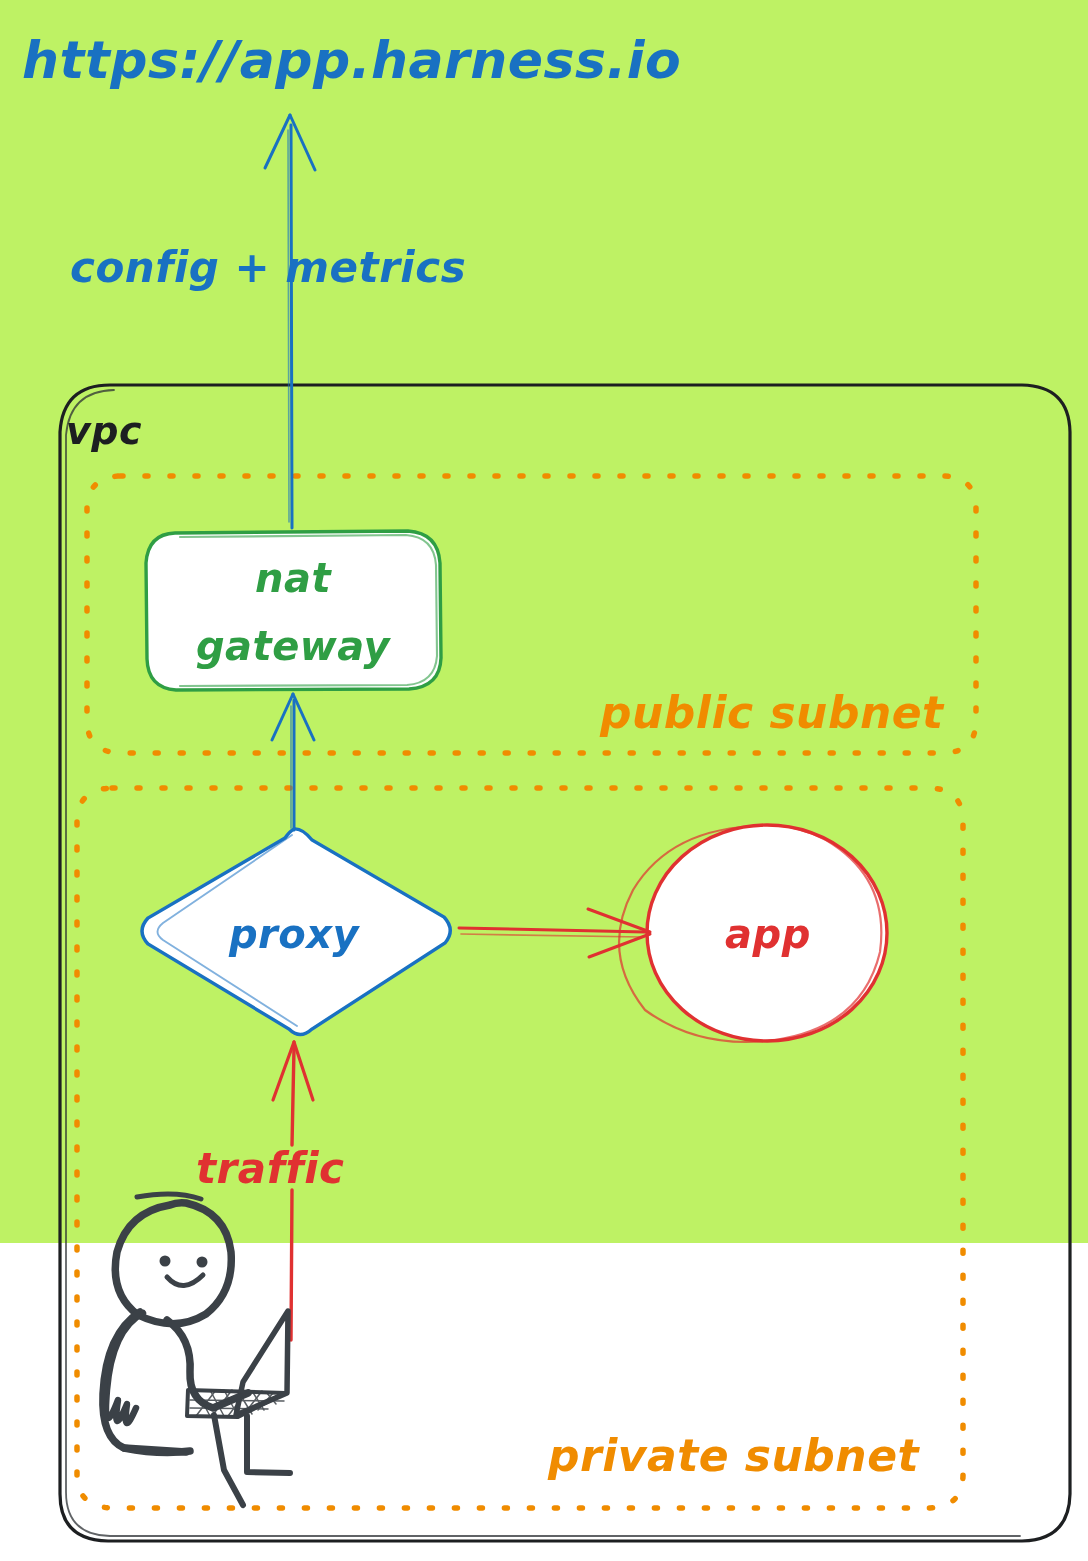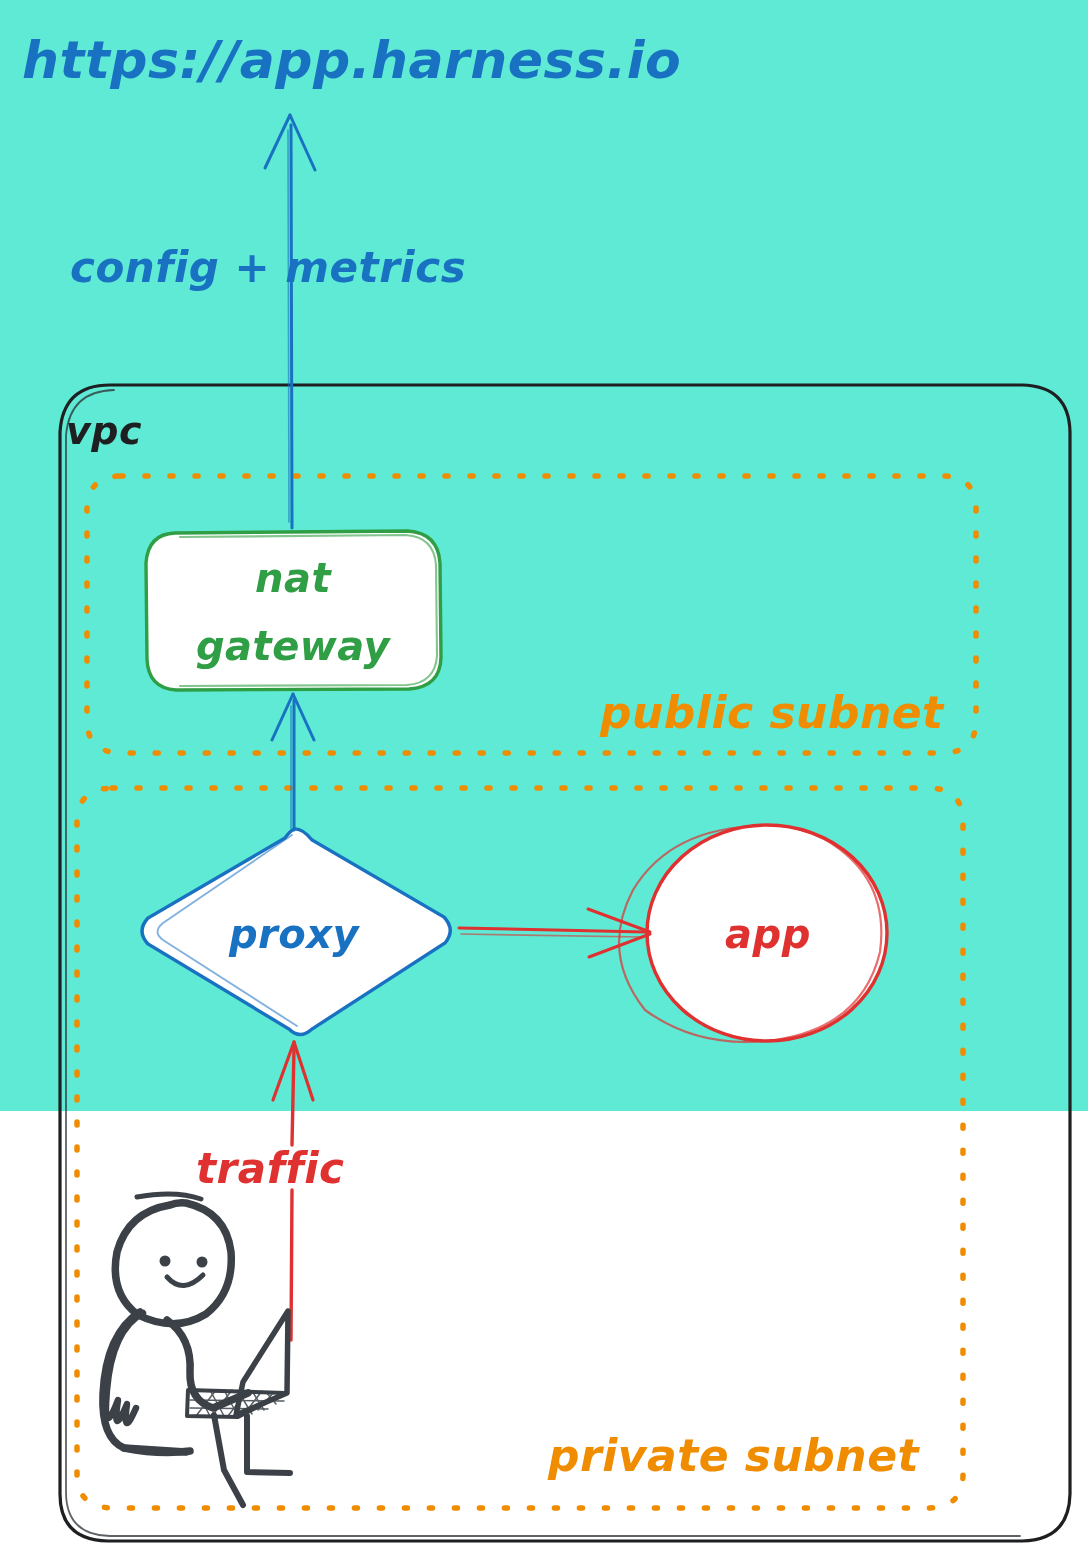--- a/index.html
+++ b/index.html
@@ -9,22 +9,22 @@
   }
   body {
     width: 1088px;
     height: 1561px;
     overflow: hidden;
     font-family: "DejaVu Sans", sans-serif;
   }
   #diagram-root {
     position: relative;
     width: 1088px;
-    height: 1111px;
-    background: #5eead4;
+    height: 1243px;
+    background: #bef264;
   }
   svg.canvas {
     position: absolute;
     top: 0;
     left: 0;
     width: 1088px;
     height: 1561px;
     display: block;
   }
   .hand-text {

